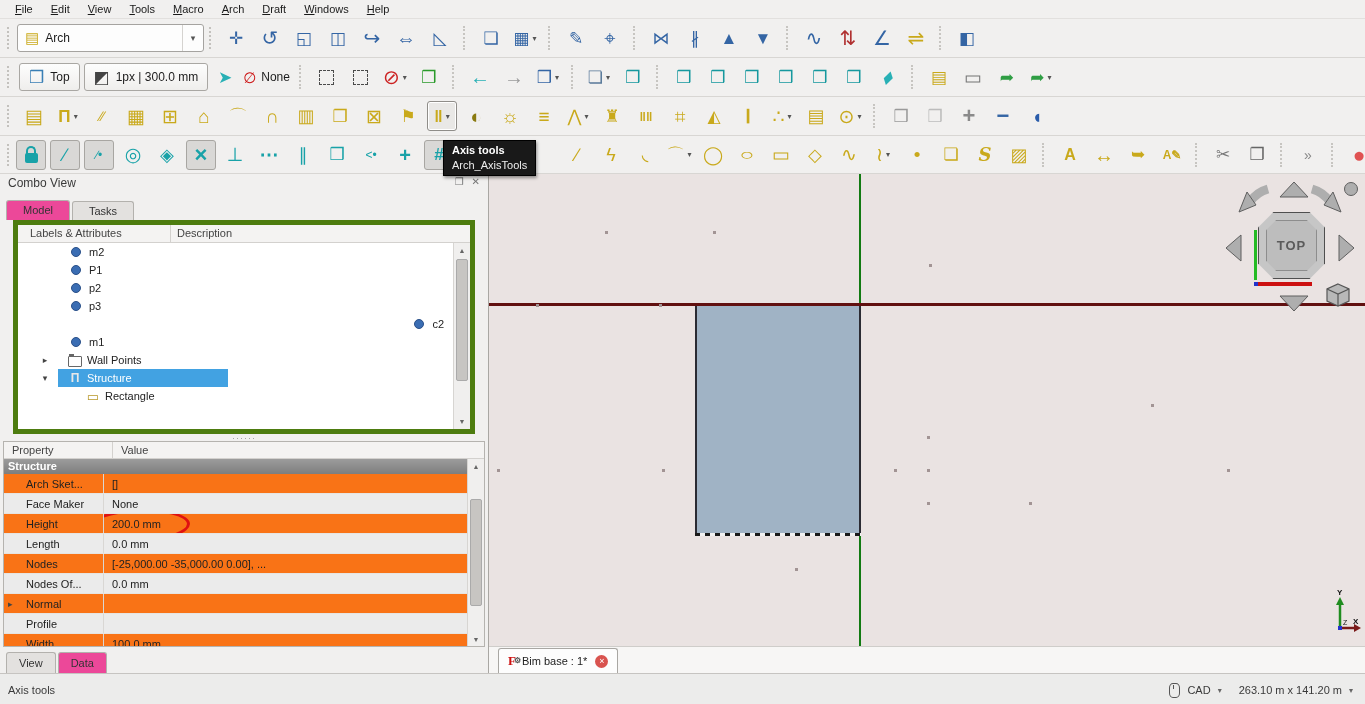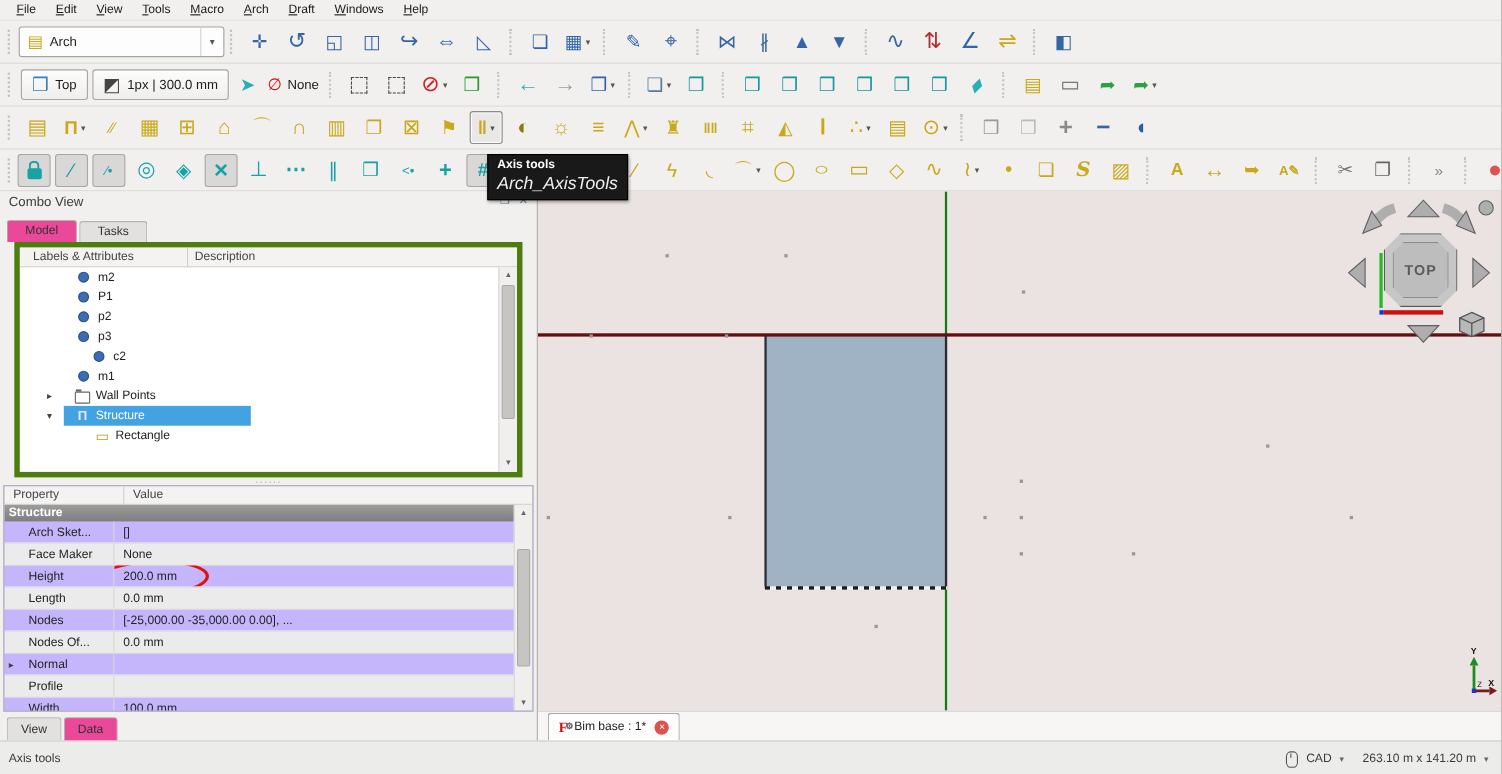--- a/index.html
+++ b/index.html
@@ -65,21 +65,21 @@
   .tcontent.sel .tic-structure{color:#e8e8e8;}
   .tic-rectangle{color:#b8982a;font-size:13px;}
   
   .vscroll{position:absolute;top:18px;right:0;bottom:0;width:16px;background:#f0efee;border-left:1px solid #d7d5d2;}
   .vscroll .arr{position:absolute;left:0;right:0;height:14px;display:flex;align-items:center;justify-content:center;font-size:7px;color:#666;}
   .vscroll .arr.down{bottom:0;}
   .vscroll .thumb{position:absolute;left:2px;right:2px;background:#c7c5c2;border:1px solid #aaa;border-radius:2px;}
   
   .hsplitter{height:8px;display:flex;align-items:center;justify-content:center;color:#9a9a9a;font-size:9px;letter-spacing:1px;line-height:0;}
   
-  .props-wrap{position:relative;height:212px;margin:0 3px;background:#c4b5fd;border:1px solid #b5b3af;overflow:hidden;}
+  .props-wrap{position:relative;height:212px;margin:0 3px;background:#f97316;border:1px solid #b5b3af;overflow:hidden;}
   .props-header{display:flex;height:16px;background:#f4f3f2;border-bottom:1px solid #d3d1ce;font-size:11px;color:#444;}
   .props-header .ph-col1{width:100px;padding-left:8px;border-right:1px solid #d3d1ce;line-height:16px;}
   .props-header .ph-col2{padding-left:8px;line-height:16px;}
   .props-body{position:absolute;top:17px;left:0;right:16px;bottom:0;}
   .prop-group{height:15px;line-height:15px;background:linear-gradient(#9c9c9c,#7e7e7e);color:#fff;font-weight:bold;font-size:11px;padding-left:4px;}
   .prop-row{display:flex;height:19px;border-bottom:1px solid #e6e4e1;font-size:11px;color:#222;}
   .prop-row.alt{background:#ebebeb;}
   .pname{width:100px;flex:0 0 100px;box-sizing:border-box;padding-left:22px;border-right:1px solid #d9d7d4;display:flex;align-items:center;position:relative;}
   .pexp{position:absolute;left:4px;font-size:9px;color:#444;}
   .pval{flex:1;display:flex;align-items:center;padding-left:8px;position:relative;white-space:nowrap;overflow:hidden;}
@@ -117,21 +117,21 @@
   
   .statusbar{height:32px;display:flex;align-items:center;background:#ececeb;border-top:1px solid #c6c4c1;padding:0 8px;font-size:11px;color:#3a3a3a;}
   .sb-right{margin-left:auto;display:flex;align-items:center;gap:7px;padding-right:4px;}
   .mouse-ic{width:9px;height:13px;border:1.5px solid #555;border-radius:4px/5px;position:relative;}
   .mouse-ic::after{content:"";position:absolute;left:3px;top:1px;width:1px;height:4px;background:#555;}
   .caret{font-size:8px;color:#666;}
   .dims{margin-left:10px;}
   
   .tooltip{position:absolute;left:443px;top:140px;z-index:60;background:#191919;border:1px solid #000;color:#fff;padding:3px 8px 4px 8px;box-shadow:1px 2px 3px rgba(0,0,0,.4);}
   .tt-title{font-size:11px;font-weight:bold;}
-  .tt-cmd{font-size:16px;font-style:italic;color:#ededed;margin-top:3px;}
+  .tt-cmd{font-size:11px;color:#ededed;margin-top:3px;}
 </style>
 </head>
 <body>
 
 <div class="app">
 
   <div class="menubar">
       <span class="menu-item"><u>F</u>ile</span>
       <span class="menu-item"><u>E</u>dit</span>
       <span class="menu-item"><u>V</u>iew</span>
@@ -571,21 +571,21 @@
                 <span class="tlabel">p2</span>
               </span>
             </div>
             <div class="tree-row" style="padding-left: 14px;">
               <span class="expander"></span>
               <span class="tcontent">
                 <span class="tic tic-dot"></span>
                 <span class="tlabel">p3</span>
               </span>
             </div>
-            <div class="tree-row" style="padding-left: 28px;">
+            <div class="tree-row" style="padding-left: 28px; justify-content: flex-end;">
               <span class="expander"></span>
               <span class="tcontent">
                 <span class="tic tic-dot"></span>
                 <span class="tlabel">c2</span>
               </span>
             </div>
             <div class="tree-row" style="padding-left: 14px;">
               <span class="expander"></span>
               <span class="tcontent">
                 <span class="tic tic-dot"></span>

